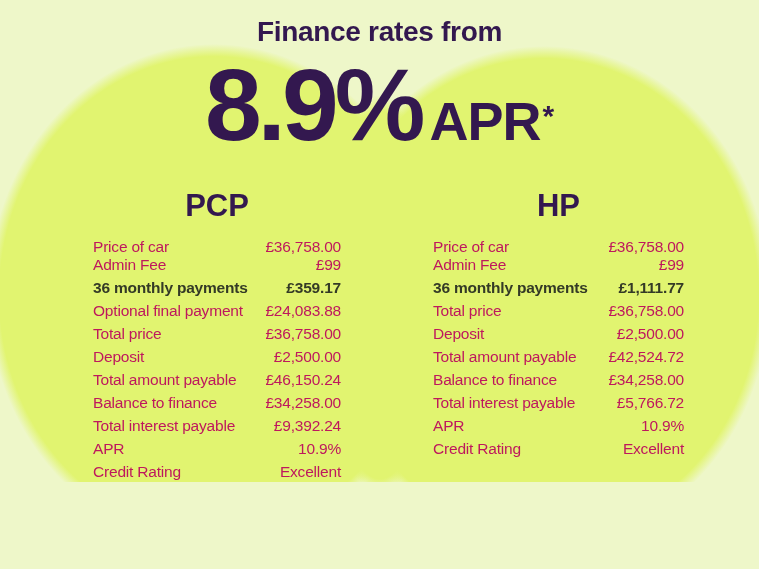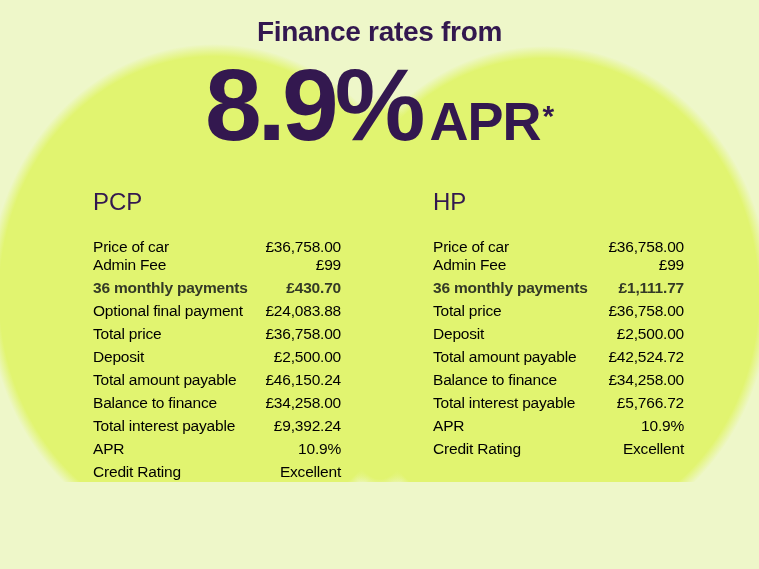--- a/index.html
+++ b/index.html
@@ -40,37 +40,37 @@
     color: #33184f;
     white-space: nowrap;
   }
   .rate-big    { font-size: 102px; font-weight: bold; letter-spacing: -4px; margin-top: 15px; }
   .rate-suffix { font-size: 54px;  font-weight: bold; letter-spacing: -1px; margin-left: 8px; }
   .rate-note   { font-size: 30px;  font-weight: bold; vertical-align: 14px; margin-left: 2px; }
 
   .col-heading {
     position: absolute; z-index: 1;
     top: 188px;
-    text-align: left;
-    font-size: 24px; font-weight: normal;
+    text-align: center;
+    font-size: 31px; font-weight: bold;
     color: #33184f;
   }
   .pcp-heading { left: 93px;  width: 248px; }
   .hp-heading  { left: 433px; width: 251px; }
 
   .fin-table { position: absolute; z-index: 1; top: 238px; }
   .pcp-table { left: 93px;  width: 248px; }
   .hp-table  { left: 433px; width: 251px; }
   .fin-row {
     display: flex;
     justify-content: space-between;
     height: 18px; line-height: 18px;
     margin-bottom: 5px;
     font-size: 15.5px;
-    color: #000000;
+    color: #be185d;
     letter-spacing: -0.2px;
   }
   .fin-row.tight { margin-bottom: 0; }
   .fin-row.bold  { font-weight: bold; color: #343a26; }
   .fin-row .lab { text-align: left; }
   .fin-row .val { text-align: right; }
 
   .disclaimer {
     position: absolute; z-index: 1;
     left: 57px; top: 515px;
@@ -121,21 +121,21 @@
       <div class="fin-row tight">
         <span class="lab">Price of car</span>
         <span class="val">£36,758.00</span>
       </div>
       <div class="fin-row">
         <span class="lab">Admin Fee</span>
         <span class="val">£99</span>
       </div>
       <div class="fin-row bold">
         <span class="lab">36 monthly payments</span>
-        <span class="val">£430.70</span>
+        <span class="val">£359.17</span>
       </div>
       <div class="fin-row">
         <span class="lab">Optional final payment</span>
         <span class="val">£24,083.88</span>
       </div>
       <div class="fin-row">
         <span class="lab">Total price</span>
         <span class="val">£36,758.00</span>
       </div>
       <div class="fin-row">

